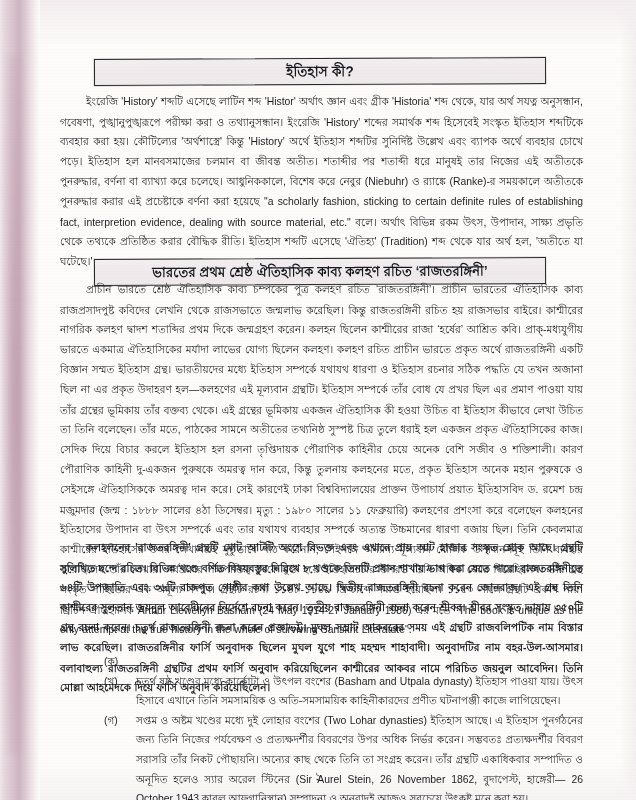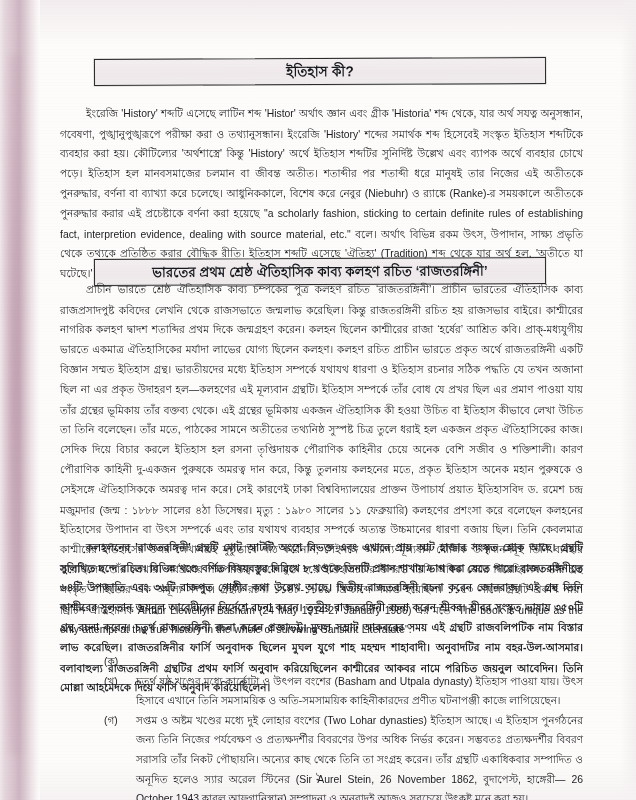--- a/index.html
+++ b/index.html
@@ -200,21 +200,21 @@
   <div class="binding-shadow"></div>
   <div class="binding-core"></div>
 </div>
 
 <div id="content">
 
   <div class="heading-box" id="heading-box-1">
     <span class="heading-text">ইতিহাস কী?</span>
   </div>
 
-  <div class="col" style="top:104px;">
+  <div class="col" style="top:92px;">
     <p class="para">ইংরেজি 'History' শব্দটি এসেছে লাটিন শব্দ 'Histor' অর্থাৎ জ্ঞান এবং গ্রীক 'Historia' শব্দ থেকে, যার অর্থ সযত্ন অনুসন্ধান, গবেষণা, পুঙ্খানুপুঙ্খরূপে পরীক্ষা করা ও তথ্যানুসন্ধান। ইংরেজি 'History' শব্দের সমার্থক শব্দ হিসেবেই সংস্কৃত ইতিহাস শব্দটিকে ব্যবহার করা হয়। কৌটিল্যের 'অর্থশাস্ত্রে' কিন্তু 'History' অর্থে ইতিহাস শব্দটির সুনির্দিষ্ট উল্লেখ এবং ব্যাপক অর্থে ব্যবহার চোখে পড়ে। ইতিহাস হল মানবসমাজের চলমান বা জীবন্ত অতীত। শতাব্দীর পর শতাব্দী ধরে মানুষই তার নিজের এই অতীতকে পুনরুদ্ধার, বর্ণনা বা ব্যাখ্যা করে চলেছে। আধুনিককালে, বিশেষ করে নেবুর (Niebuhr) ও র‍্যাঙ্কে (Ranke)-র সময়কালে অতীতকে পুনরুদ্ধার করার এই প্রচেষ্টাকে বর্ণনা করা হয়েছে "a scholarly fashion, sticking to certain definite rules of establishing fact, interpretion evidence, dealing with source material, etc." বলে। অর্থাৎ বিভিন্ন রকম উৎস, উপাদান, সাক্ষ্য প্রভৃতি থেকে তথ্যকে প্রতিষ্ঠিত করার বৌদ্ধিক রীতি। ইতিহাস শব্দটি এসেছে 'ঐতিহ্য' (Tradition) শব্দ থেকে যার অর্থ হল, 'অতীতে যা ঘটেছে।'</p>
   </div>
 
 
   <div class="heading-box" id="heading-box-2">
     <span class="heading-text">ভারতের প্রথম শ্রেষ্ঠ ঐতিহাসিক কাব্য কলহণ রচিত ‘রাজতরঙ্গিনী’</span>
   </div>
 
   <div class="col" style="top:280px;">
     <p class="para">প্রাচীন ভারতে শ্রেষ্ঠ ঐতিহাসিক কাব্য চম্পকের পুত্র কলহণ রচিত ‘রাজতরঙ্গিনী’। প্রাচীন ভারতের ঐতিহাসিক কাব্য রাজপ্রসাদপুষ্ট কবিদের লেখনি থেকে রাজসভাতে জন্মলাভ করেছিল। কিন্তু রাজতরঙ্গিনী রচিত হয় রাজসভার বাইরে। কাশ্মীরের নাগরিক কলহণ দ্বাদশ শতাব্দির প্রথম দিকে জন্মগ্রহণ করেন। কলহন ছিলেন কাশ্মীরের রাজা ‘হর্ষের’ আশ্রিত কবি। প্রাক্‌-মধ্যযুগীয় ভারতে একমাত্র ঐতিহাসিকের মর্যাদা লাভের যোগ্য ছিলেন কলহণ। কলহণ রচিত প্রাচীন ভারতে প্রকৃত অর্থে রাজতরঙ্গিনী একটি বিজ্ঞান সম্মত ইতিহাস গ্রন্থ। ভারতীয়দের মধ্যে ইতিহাস সম্পর্কে যথাযথ ধারণা ও ইতিহাস রচনার সঠিক পদ্ধতি যে তখন অজানা ছিল না এর প্রকৃত উদাহরণ হল—কলহণের এই মূল্যবান গ্রন্থটি। ইতিহাস সম্পর্কে তাঁর বোধ যে প্রখর ছিল এর প্রমাণ পাওয়া যায় তাঁর গ্রন্থের ভূমিকায় তাঁর বক্তব্য থেকে। এই গ্রন্থের ভূমিকায় একজন ঐতিহাসিক কী হওয়া উচিত বা ইতিহাস কীভাবে লেখা উচিত তা তিনি বলেছেন। তাঁর মতে, পাঠকের সামনে অতীতের তথ্যনিষ্ঠ সুস্পষ্ট চিত্র তুলে ধরাই হল একজন প্রকৃত ঐতিহাসিকের কাজ। সেদিক দিয়ে বিচার করলে ইতিহাস হল রসনা তৃপ্তিদায়ক পৌরাণিক কাহিনীর চেয়ে অনেক বেশি সজীব ও শক্তিশালী। কারণ পৌরাণিক কাহিনী দু-একজন পুরুষকে অমরত্ব দান করে, কিন্তু তুলনায় কলহনের মতে, প্রকৃত ইতিহাস অনেক মহান পুরুষকে ও সেইসঙ্গে ঐতিহাসিককে অমরত্ব দান করে। সেই কারণেই ঢাকা বিশ্ববিদ্যালয়ের প্রাক্তন উপাচার্য প্রয়াত ইতিহাসবিদ ড. রমেশ চন্দ্র মজুমদার (জন্ম : ১৮৮৮ সালের ৪ঠা ডিসেম্বর। মৃত্যু : ১৯৮০ সালের ১১ ফেব্রুয়ারি) কলহণের প্রশংসা করে বলেছেন কলহনের ইতিহাসের উপাদান বা উৎস সম্পর্কে এবং তার যথাযথ ব্যবহার সম্পর্কে অত্যন্ত উচ্চমানের ধারণা বজায় ছিল। তিনি কেবলমাত্র কাশ্মীরের ইতিহাসের উপর লেখাপত্রই সুষ্ঠুভাবে পাঠ করেননি; সেইসঙ্গে অন্যান্য মূল্যবান মৌলিক উপাদানসমূহ তিনি ব্যবহার করেছিলেন তাঁর লেখায়। সর্বপ্রকার পক্ষপাতিত্ব থেকে মুক্ত হয়ে ইতিহাসচর্চার উপরও তিনি অধিক জোর দিয়েছিলেন। তাঁর গ্রন্থ সংস্কৃত সাহিত্যের এক অমূল্য সম্পদ। গ্রন্থটি রচনা ১১৪৮-১১৪৯ খ্রিস্টাব্দে সমাপ্ত হয়েছিল। ১১৫০ সালে গ্রন্থটি প্রকাশ পায়। ব্রিটিশ ঐতিহাসিক Arthur Llewellyn Basham (24 May 1914-27 January 1986) এর মতে "The book is unique as the only attempt at the true history in the whole of surviving Sanskrit Literatute".</p>

